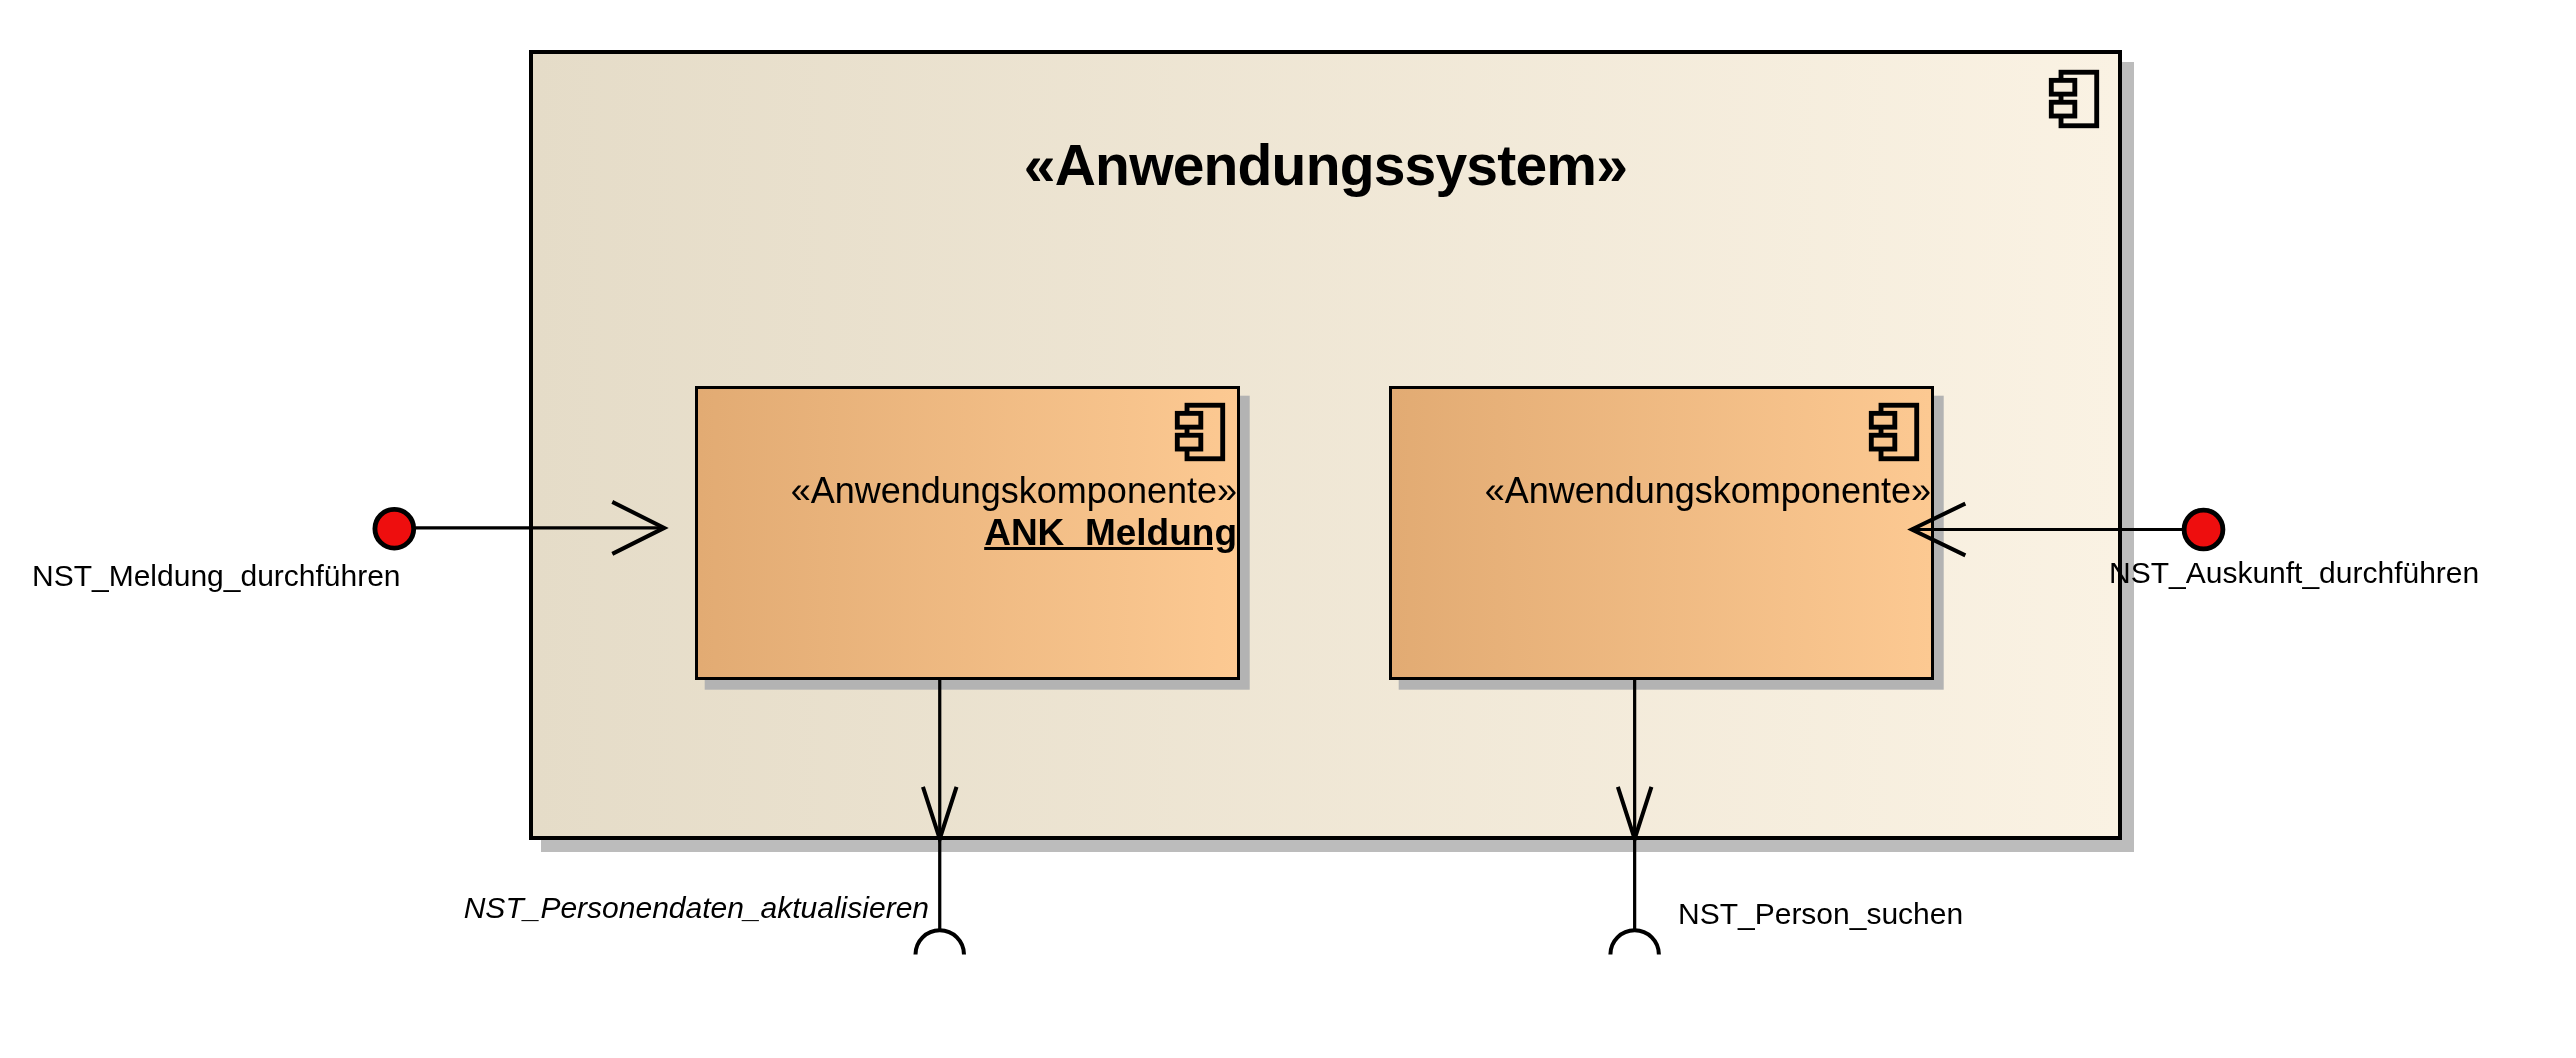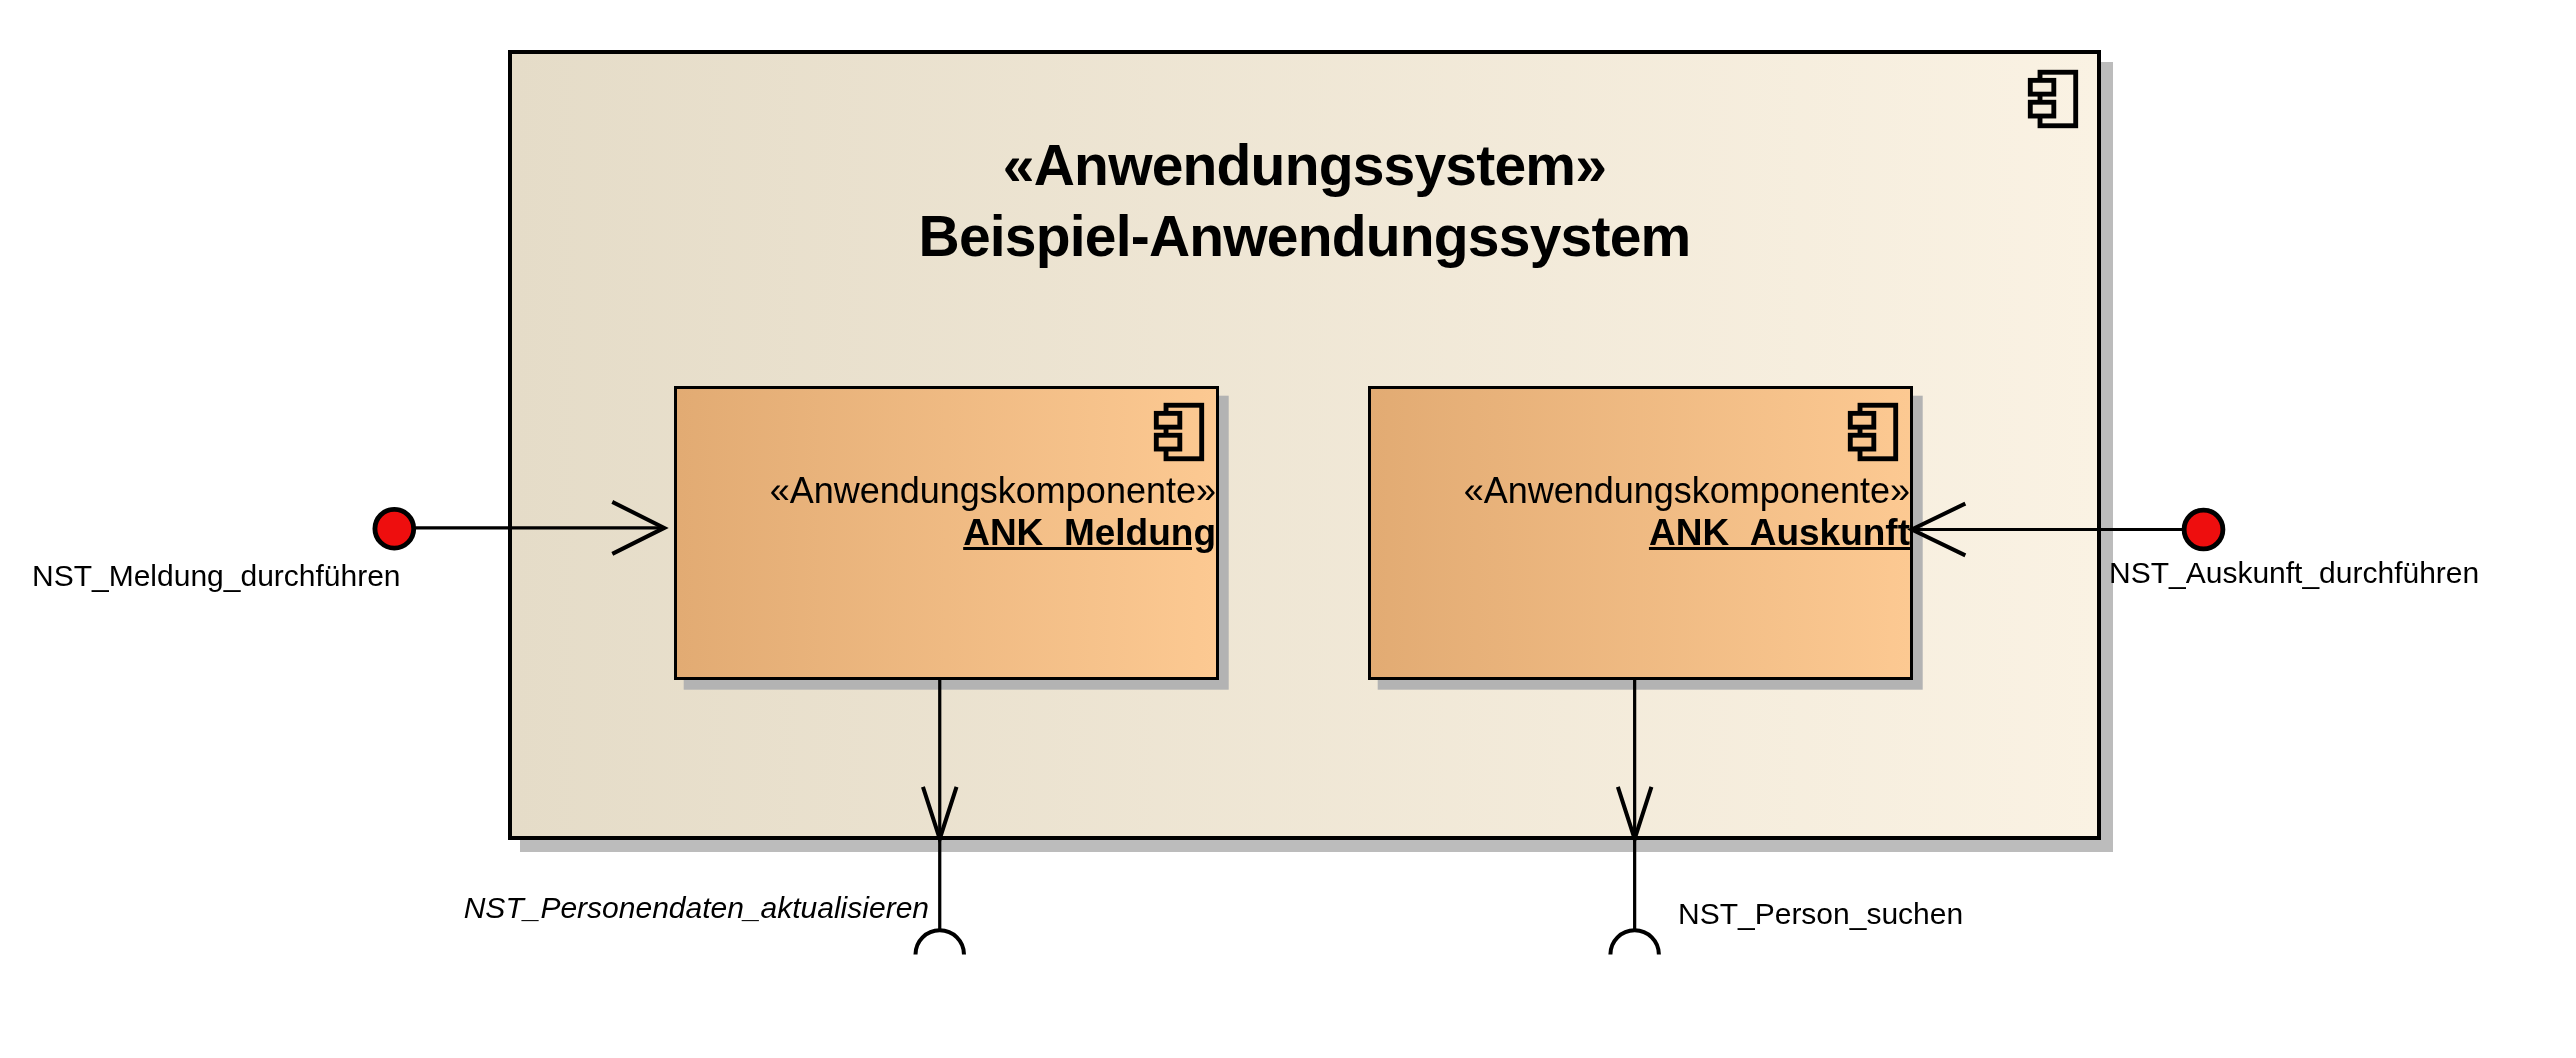--- a/index.html
+++ b/index.html
@@ -7,21 +7,21 @@
     position:relative;
     width:2576px;height:1059px;
     background:#ffffff;
     font-family:"Liberation Sans", sans-serif;
     overflow:hidden;
     color:#000;
   }
   
   .system-box{
     position:absolute;
-    left:508px; top:50px;
+    left:529px; top:50px;
     width:1593px; height:790px;
     box-sizing:border-box;
     border:4.8px solid #000;
     background:linear-gradient(to right,#e5dcc8,#faf2e3);
     box-shadow:12px 12px 0 0 #bcbcbc;
   }
   .system-title{
     position:absolute;
     left:0; top:76px; width:100%;
     text-align:center;
@@ -72,21 +72,20 @@
   .lbl-required-right{ left:1678px; top:894px; }
 </style>
 </head>
 <body>
 
 <div id="canvas">
 
   <div class="system-box">
     <div class="system-title">
       <div>«Anwendungssystem»</div>
-      <div>Beispiel-Anwendungssystem</div>
     </div>
 
     <svg class="uml-comp-icon sys" width="52" height="60" viewBox="0 0 64 74">
       <rect class="icon-stroke" x="16" y="4" width="44" height="66"></rect>
       <rect class="tab-sys" x="4" y="14" width="29" height="17"></rect>
       <rect class="tab-sys" x="4" y="41" width="29" height="17"></rect>
     </svg>
 
     <div class="component-box left">
       <svg class="uml-comp-icon comp" width="52" height="60" viewBox="0 0 64 74">
@@ -101,21 +100,20 @@
     </div>
 
     <div class="component-box right">
       <svg class="uml-comp-icon comp" width="52" height="60" viewBox="0 0 64 74">
         <rect class="icon-stroke" x="16" y="4" width="44" height="66"></rect>
         <rect class="tab-comp" x="4" y="14" width="29" height="17"></rect>
         <rect class="tab-comp" x="4" y="41" width="29" height="17"></rect>
       </svg>
       <div class="component-text">
         <div class="component-stereotype">«Anwendungskomponente»</div>
-        <div class="component-name">ANK_Auskunft</div>
       </div>
     </div>
   </div>
 
   <svg id="wires" viewBox="0 0 3188 1310" width="2576" height="1059">
 
     <circle class="ball" cx="488" cy="654" r="24" fill="#ee0e0e"></circle>
     <line class="wire" x1="514" y1="653" x2="820" y2="653"></line>
     <polyline class="arrowhead" points="760,622 822,653 760,684"></polyline>
 

